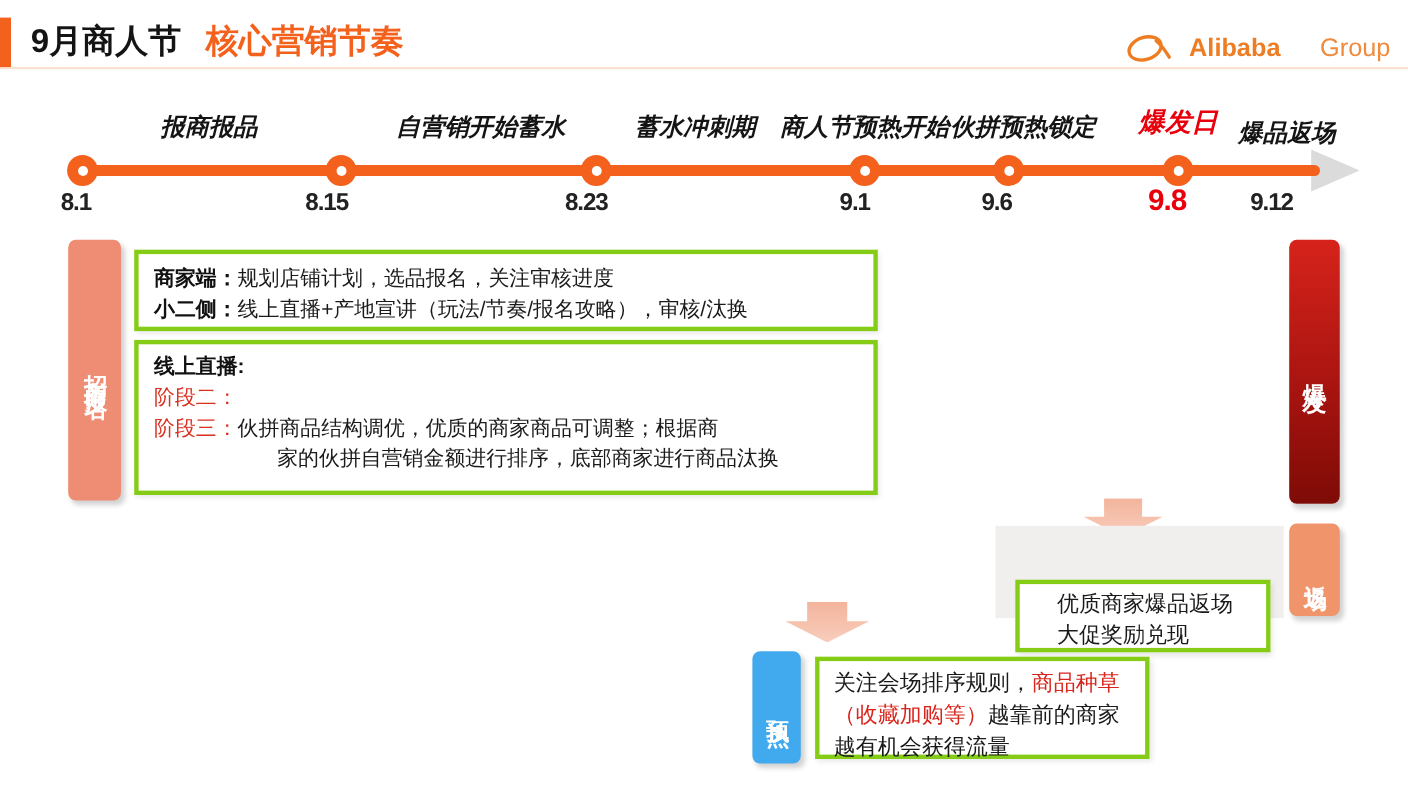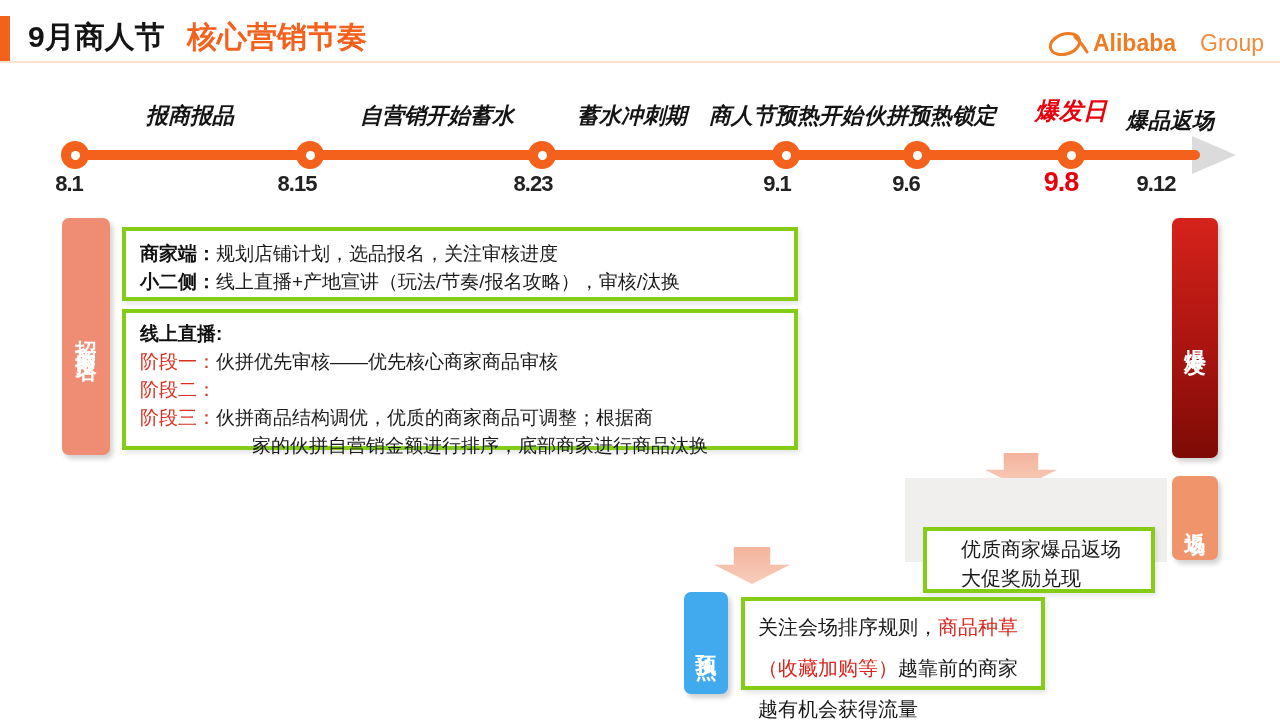--- a/index.html
+++ b/index.html
@@ -5,21 +5,21 @@
   html,body{margin:0;padding:0;background:#fff;}
   .slide{position:relative;width:1280px;height:720px;background:#ffffff;overflow:hidden;
          font-family:"Liberation Sans","DejaVu Sans",sans-serif;color:#1a1a1a;}
 
   
   .accent-bar{position:absolute;left:0;top:16px;width:10px;height:46px;background:#F4611D;}
   .title{position:absolute;left:28px;top:17px;font-size:30px;font-weight:bold;white-space:nowrap;}
   .title .t-black{color:#141414;}
   .title .t-orange{color:#F4611D;margin-left:14px;}
   .header-line{position:absolute;left:0;top:61px;width:1280px;height:2px;background:#FAE0CE;}
-  .logo{position:absolute;right:16px;top:28px;display:flex;align-items:center;gap:4px;}
+  .logo{position:absolute;right:16px;top:28px;display:flex;align-items:center;gap:16px;}
   .logo .l-name{font-size:23px;font-weight:bold;color:#EE7C22;letter-spacing:0;}
   .logo .l-suffix{font-size:23px;font-weight:normal;color:#F08A3C;margin-left:20px;}
 
   
   .tl-line{position:absolute;left:70px;top:150px;width:1130px;height:10px;background:#F4611D;border-radius:5px;}
   .tl-arrowhead{position:absolute;left:1192px;top:136px;width:0;height:0;
                 border-top:19px solid transparent;border-bottom:19px solid transparent;
                 border-left:44px solid #DBDBDB;}
   .tl-dot{position:absolute;top:141px;width:28px;height:28px;border-radius:50%;background:#F4611D;}
   .tl-dot::after{content:"";position:absolute;left:50%;top:50%;width:9px;height:9px;margin:-4.5px 0 0 -4.5px;
@@ -57,21 +57,21 @@
   .box2 .b2-title{font-weight:bold;color:#111;}
   .stage{display:flex;}
   .stage-label{color:#D93020;flex:none;width:76px;}
   .stage-text{color:#1a1a1a;}
   .stage3-wrap .indent{margin-left:36px;}
   .box3{left:835px;top:224px;width:330px;height:233px;padding:6px 16px;font-size:19px;line-height:56px;}
   .box3 p{margin:0;}
   .box3 b{color:#111;}
   .encore-bg{position:absolute;left:905px;top:478px;width:262px;height:84px;background:#F0EFED;}
   .encore-box{left:923px;top:487px;width:232px;height:66px;padding:4px 0 0 34px;font-size:20px;line-height:29px;margin-top:40px;}
-  .preheat-box{left:741px;top:597px;width:304px;height:93px;padding:6px 8px 0 13px;font-size:20px;line-height:41px;}
+  .preheat-box{left:741px;top:597px;width:304px;height:93px;padding:6px 8px 0 13px;font-size:20px;line-height:29px;}
   .red-inline{color:#D9251C;}
 
   
   .arrow-down{position:absolute;background:linear-gradient(180deg,#F3B49C,#F8CDBC);
               clip-path:polygon(26% 0,74% 0,74% 48%,100% 48%,50% 100%,0 48%,26% 48%);}
   .arr-1{left:985px;top:453px;width:72px;height:35px;}
   .arr-2{left:714px;top:547px;width:76px;height:37px;}
 </style>
 </head>
 <body>
@@ -127,24 +127,20 @@
       <b>商家端：</b><span>规划店铺计划，选品报名，关注审核进度</span>
     </div>
     <div>
       <b>小二侧：</b><span>线上直播+产地宣讲（玩法/节奏/报名攻略），审核/汰换</span>
     </div>
   </div>
 
   <div class="wbox box2">
     <div class="b2-title">线上直播:</div>
     <div class="stage">
-      <span class="stage-label">阶段一：</span>
-      <span class="stage-text">伙拼优先审核——优先核心商家商品审核</span>
-    </div>
-    <div class="stage">
       <span class="stage-label">阶段二：</span>
     </div>
     <div class="stage">
       <span class="stage-label">阶段三：</span>
       <span class="stage-text stage3-wrap">
         <span>伙拼商品结构调优，优质的商家商品可调整；根据商</span>
         <div class="indent">家的伙拼自营销金额进行排序，底部商家进行商品汰换</div>
       </span>
     </div>
   </div>

